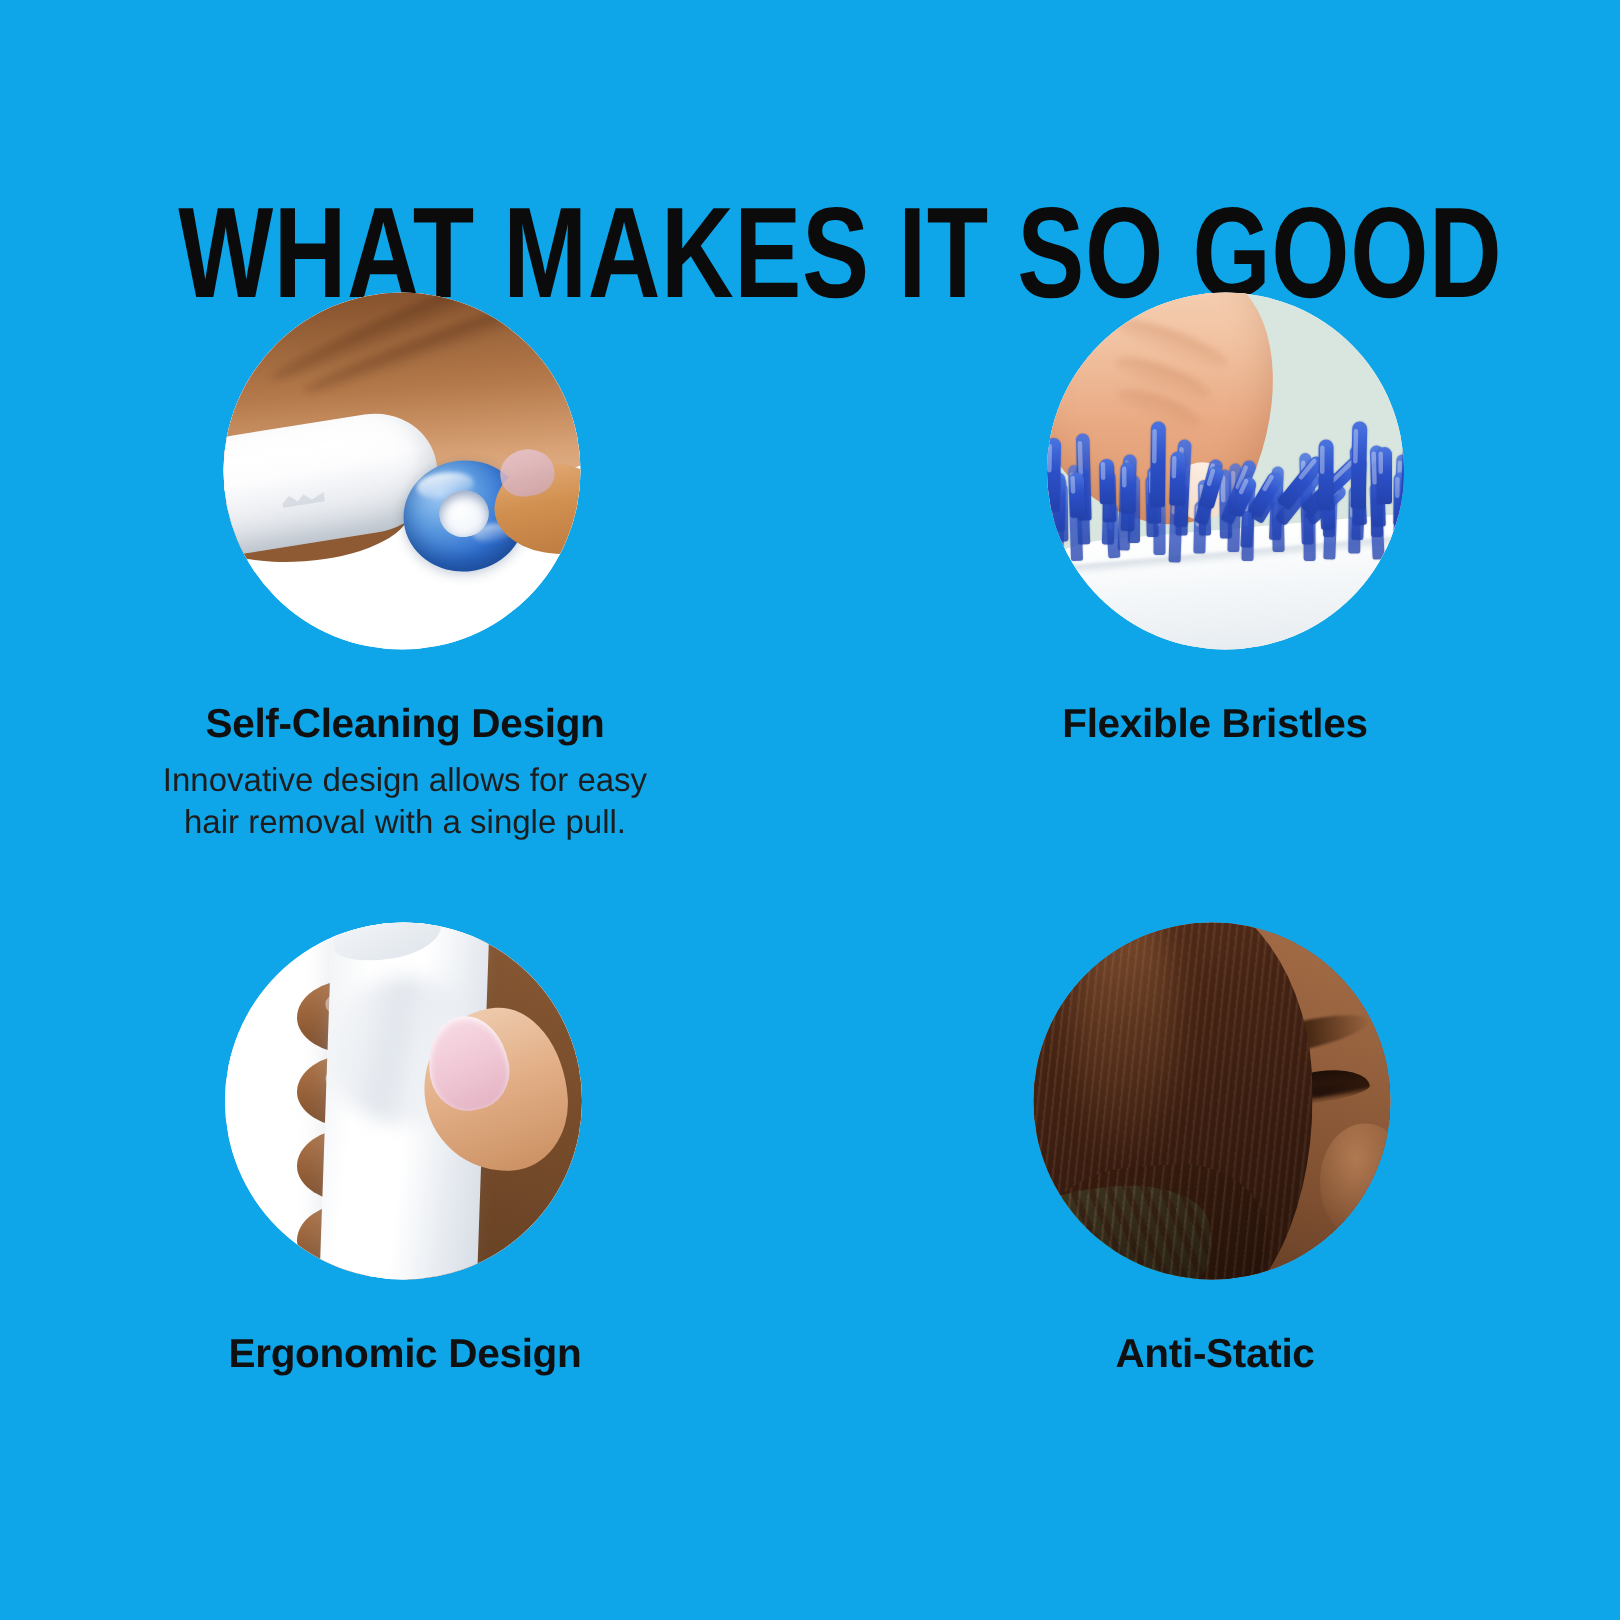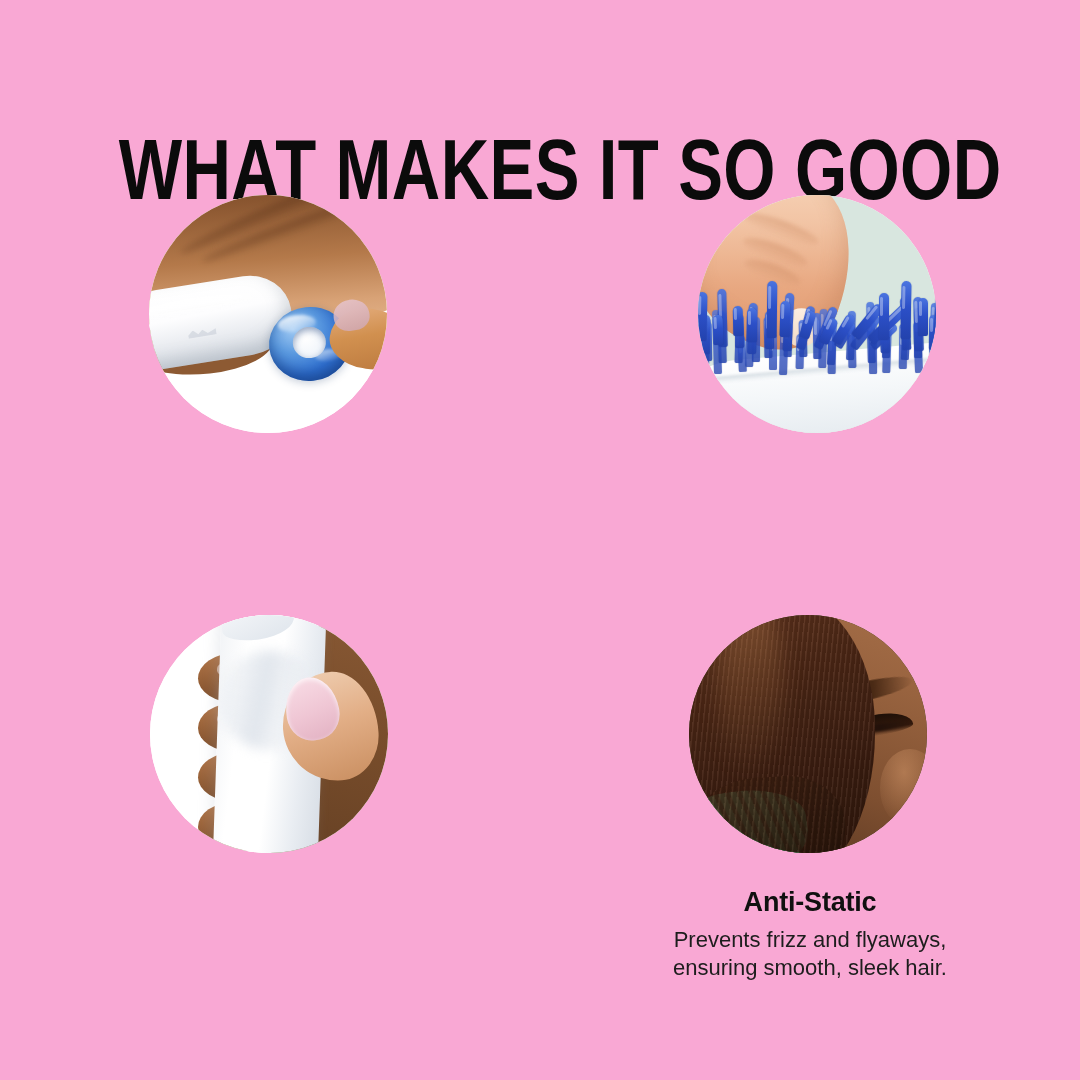--- a/index.html
+++ b/index.html
@@ -12,21 +12,21 @@
     height: 1080px;
     background: #d6e9ff;
     font-family: "Liberation Sans", sans-serif;
     overflow: hidden;
     position: relative;
   }
 
   .page {
     position: absolute;
     inset: 0;
-    background: #f9a8d4;
+    background: #0ea5e9;
   }
 
   
   .page-title {
     position: absolute;
     top: 68px;
     left: 0;
     width: 1080px;
     text-align: center;
     font-family: "Liberation Sans Narrow", "Liberation Sans", sans-serif;
@@ -399,20 +399,23 @@
           <div class="ring-outer">
             <div class="ring-gloss"></div>
             <div class="ring-gloss s2"></div>
             <div class="ring-hole"></div>
           </div>
           <div class="thumb">
             <div class="thumb-nail"></div>
           </div>
         </div>
       </div>
+      <div class="feature-title">Self-Cleaning Design</div>
+      <div class="feature-desc">Innovative design allows for easy
+hair removal with a single pull.</div>
     </div>
 
     <div class="feature-card c2">
       <div class="media">
         <div class="ill2">
           <div class="base">
             <div class="base-ridge"></div>
           </div>
           <div class="bristles" id="bristle-field">
               <div class="br" style="left: 4.04967px; height: 49.8761px; bottom: 27.4796%; opacity: 0.78; z-index: 10; width: 7.5px; transform: rotate(2.49196deg);"></div>
@@ -477,20 +480,21 @@
               <div class="br" style="left: 236.894px; height: 56.7607px; bottom: 40.7399%; opacity: 1; z-index: 13; width: 9.5px; transform: rotate(2.19587deg);"></div>
             </div>
           <div class="finger">
             <div class="finger-knuckle"></div>
             <div class="finger-knuckle k2"></div>
             <div class="finger-knuckle k3"></div>
             <div class="finger-nail"></div>
           </div>
         </div>
       </div>
+      <div class="feature-title">Flexible Bristles</div>
     </div>
 
     <div class="feature-card c3">
       <div class="media">
         <div class="ill3">
           <div class="hand"></div>
           <div class="fingers">
             <div class="fg" style="top:0%;height:26%;">
               <div class="fg-nail"></div>
             </div>
@@ -506,37 +510,36 @@
           </div>
           <div class="handle">
             <div class="handle-waist"></div>
             <div class="handle-top"></div>
           </div>
           <div class="thumb">
             <div class="thumb-nail"></div>
           </div>
         </div>
       </div>
+      <div class="feature-title">Ergonomic Design</div>
     </div>
 
     <div class="feature-card c4">
       <div class="media">
         <div class="ill4">
           <div class="skin">
             <div class="cheek"></div>
           </div>
           <div class="brow"></div>
           <div class="eye"></div>
           <div class="eye-lash"></div>
           <div class="hair">
             <div class="hair-sheen"></div>
           </div>
           <div class="mint"></div>
           <div class="hair-front"></div>
         </div>
       </div>
       <div class="feature-title">Anti-Static</div>
-      <div class="feature-desc">Prevents frizz and flyaways,
-ensuring smooth, sleek hair.</div>
     </div>
 
   </div>
 </div>
 
 </body></html>

